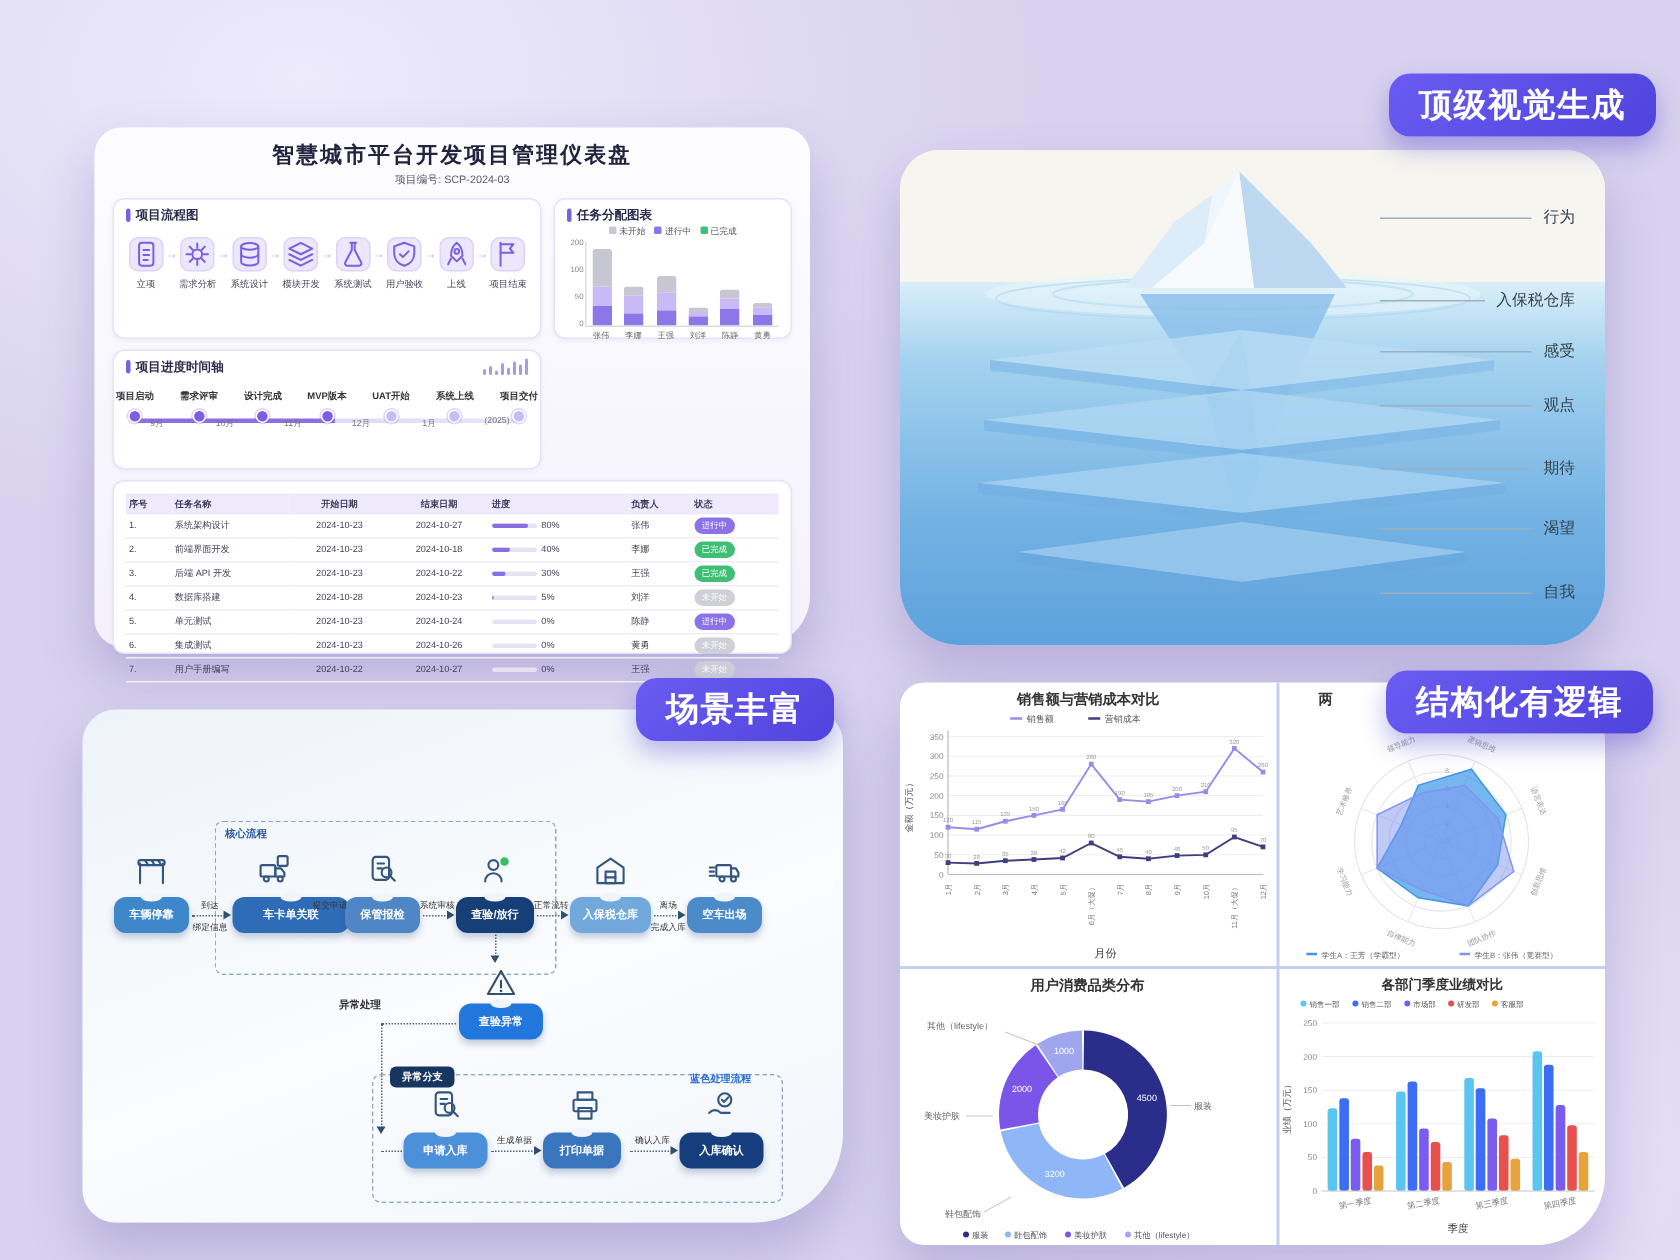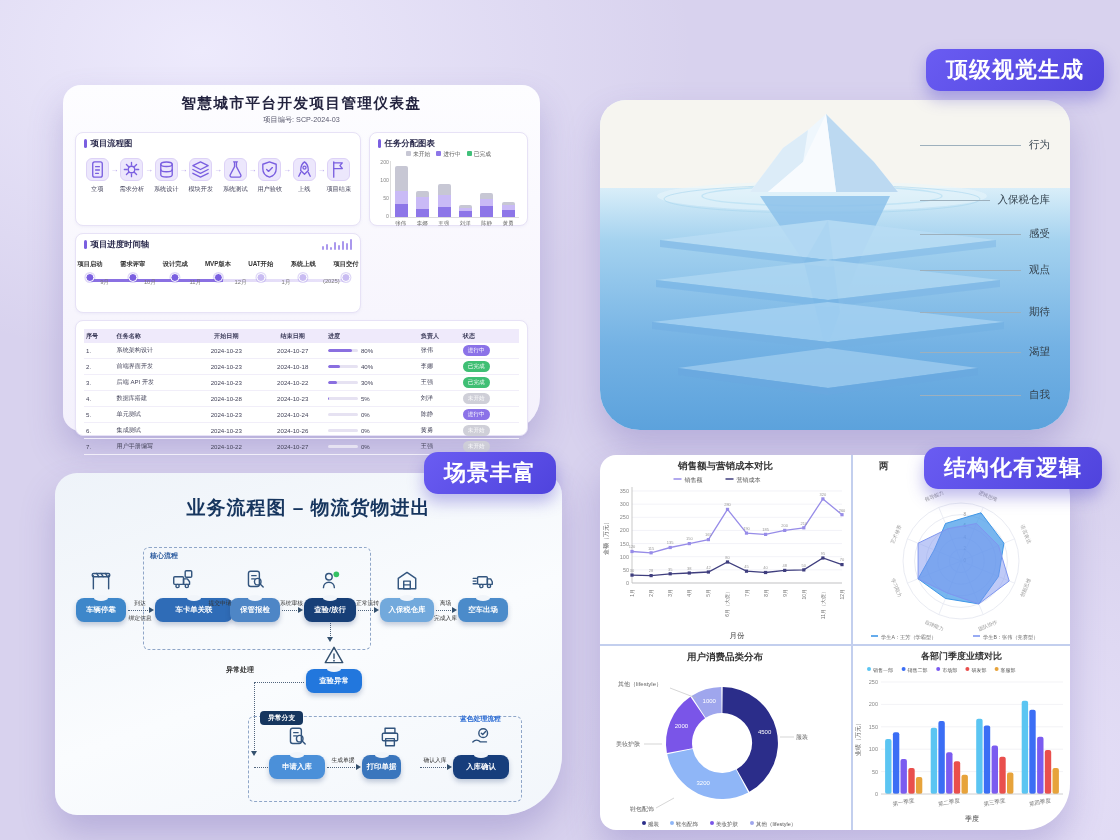--- a/index.html
+++ b/index.html
@@ -531,21 +531,20 @@
           <span>渴望</span>
         </div>
         <div class="iceLab" style="top:288px">
           <i></i>
           <span>自我</span>
         </div>
       </div>
   </section>
 
   <section class="card flowc">
-    <h2>业务流程图 – 物流货物进出</h2>
     <div class="dashedbox" style="left:88px;top:74px;width:226px;height:101px;"></div>
     <div class="boxlab" style="left:95px;top:78px;">核心流程</div>
     <div id="flowMain"><div class="fcIcon" style="left:34px;top:95px"><span class="icn" style="display:inline-flex">
             <svg viewBox="0 0 22 22" fill="none" stroke="#33557e" stroke-width="1.3" stroke-linecap="round" stroke-linejoin="round" style="width:100%;height:100%">
               <path d="M4 19V7M18 19V7"></path>
               <rect x="3" y="5" width="16" height="3" rx="1.2"></rect>
               <path d="M7 5l2 3M11 5l2 3M15 5l2 3"></path>
             </svg>
           </span></div>
   <div class="fcNode" style="left:21px;top:125px;width:50px;background:#3e87ca">车辆停靠</div><div class="fcIcon" style="left:116px;top:95px"><span class="icn" style="display:inline-flex">
@@ -619,21 +618,21 @@
             </svg>
           </span></div>
   <div class="fcNode" style="left:214px;top:282px;width:56px;background:#4b90d9">申请入库</div>
         <div class="fcIcon" style="left:323px;top:252px"><span class="icn" style="display:inline-flex">
             <svg viewBox="0 0 22 22" fill="none" stroke="#33557e" stroke-width="1.3" stroke-linecap="round" stroke-linejoin="round" style="width:100%;height:100%">
               <rect x="6.5" y="3" width="9" height="4.5"></rect>
               <rect x="4" y="7.5" width="14" height="7" rx="1"></rect>
               <rect x="7" y="12.5" width="8" height="6.5"></rect>
             </svg>
           </span></div>
-  <div class="fcNode" style="left:307px;top:282px;width:39px;background:#3a76bd">打印单据</div>
+  <div class="fcNode" style="left:307px;top:282px;width:52px;background:#3a76bd">打印单据</div>
         <div class="fcIcon" style="left:414px;top:252px"><span class="icn" style="display:inline-flex">
             <svg viewBox="0 0 22 22" fill="none" stroke="#33557e" stroke-width="1.3" stroke-linecap="round" stroke-linejoin="round" style="width:100%;height:100%">
               <circle cx="13" cy="7.5" r="4"></circle>
               <path d="M11.3 7.5l1.3 1.3 2.6-2.8"></path>
               <path d="M3.5 15.5c2-2.2 5-2.2 7 0h5.5"></path>
             </svg>
           </span></div>
   <div class="fcNode" style="left:398px;top:282px;width:56px;background:#173e7c">入库确认</div>
         <div class="fcEdge" style="left:272px;top:294px;width:32px"></div>
   <div class="eLab" style="left:288px;top:283px">生成单据</div>

